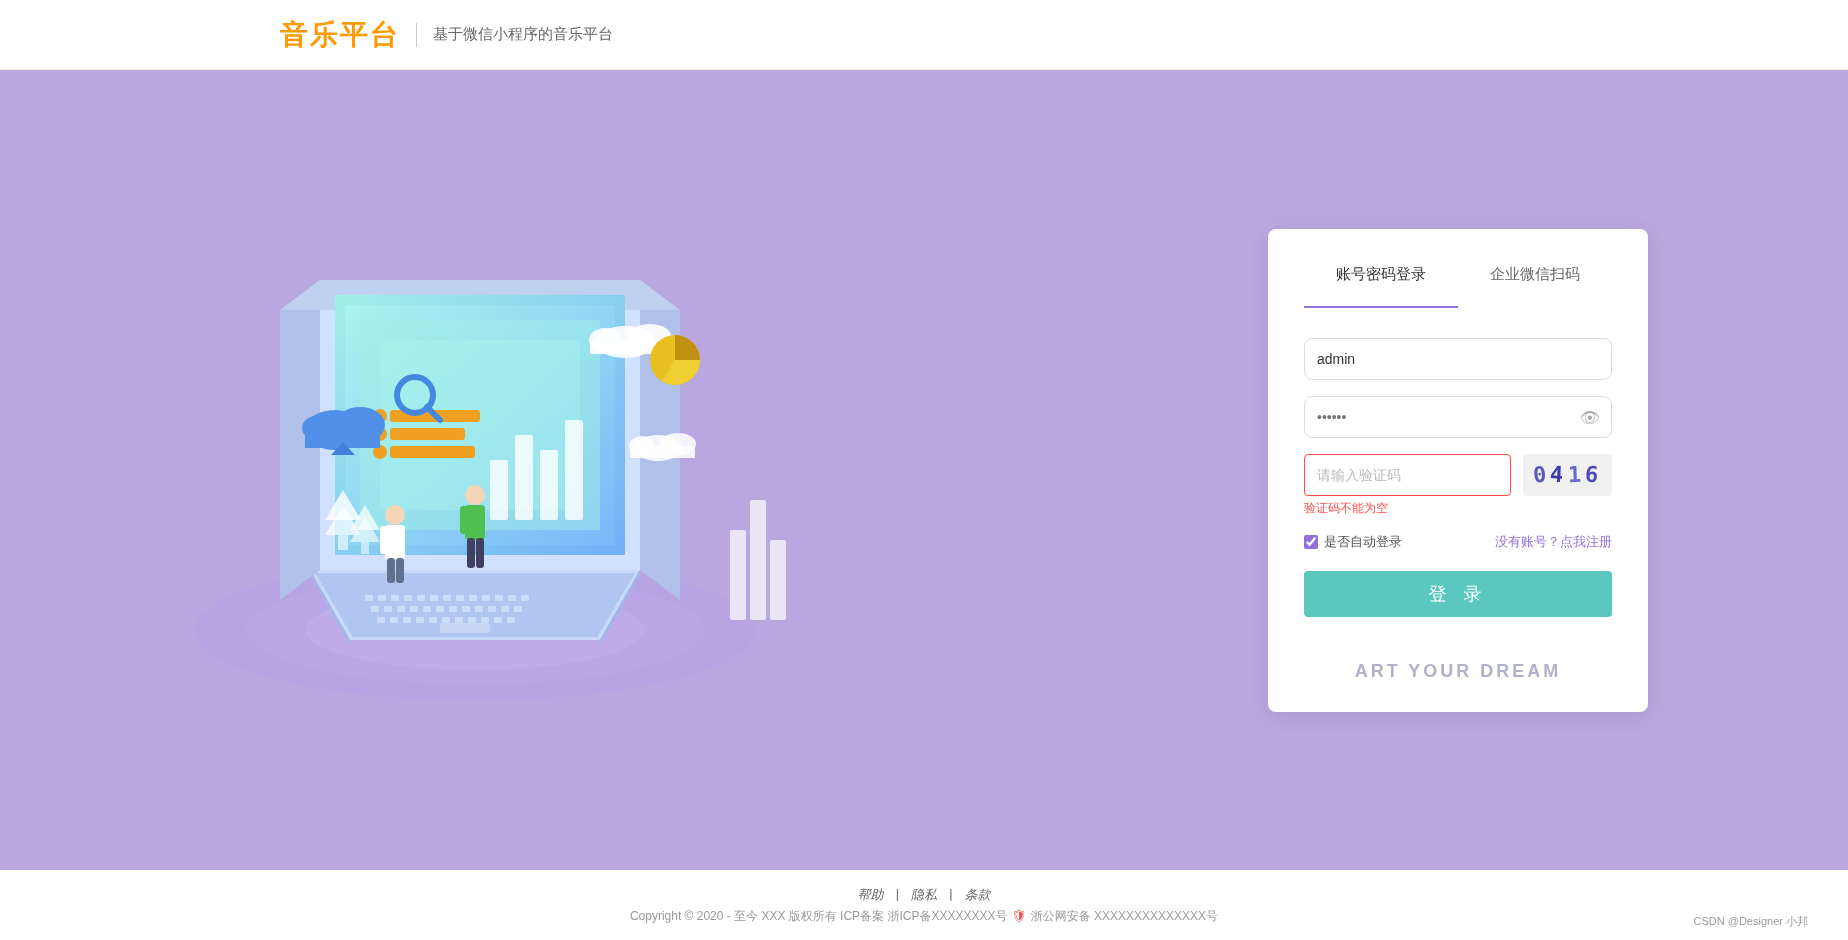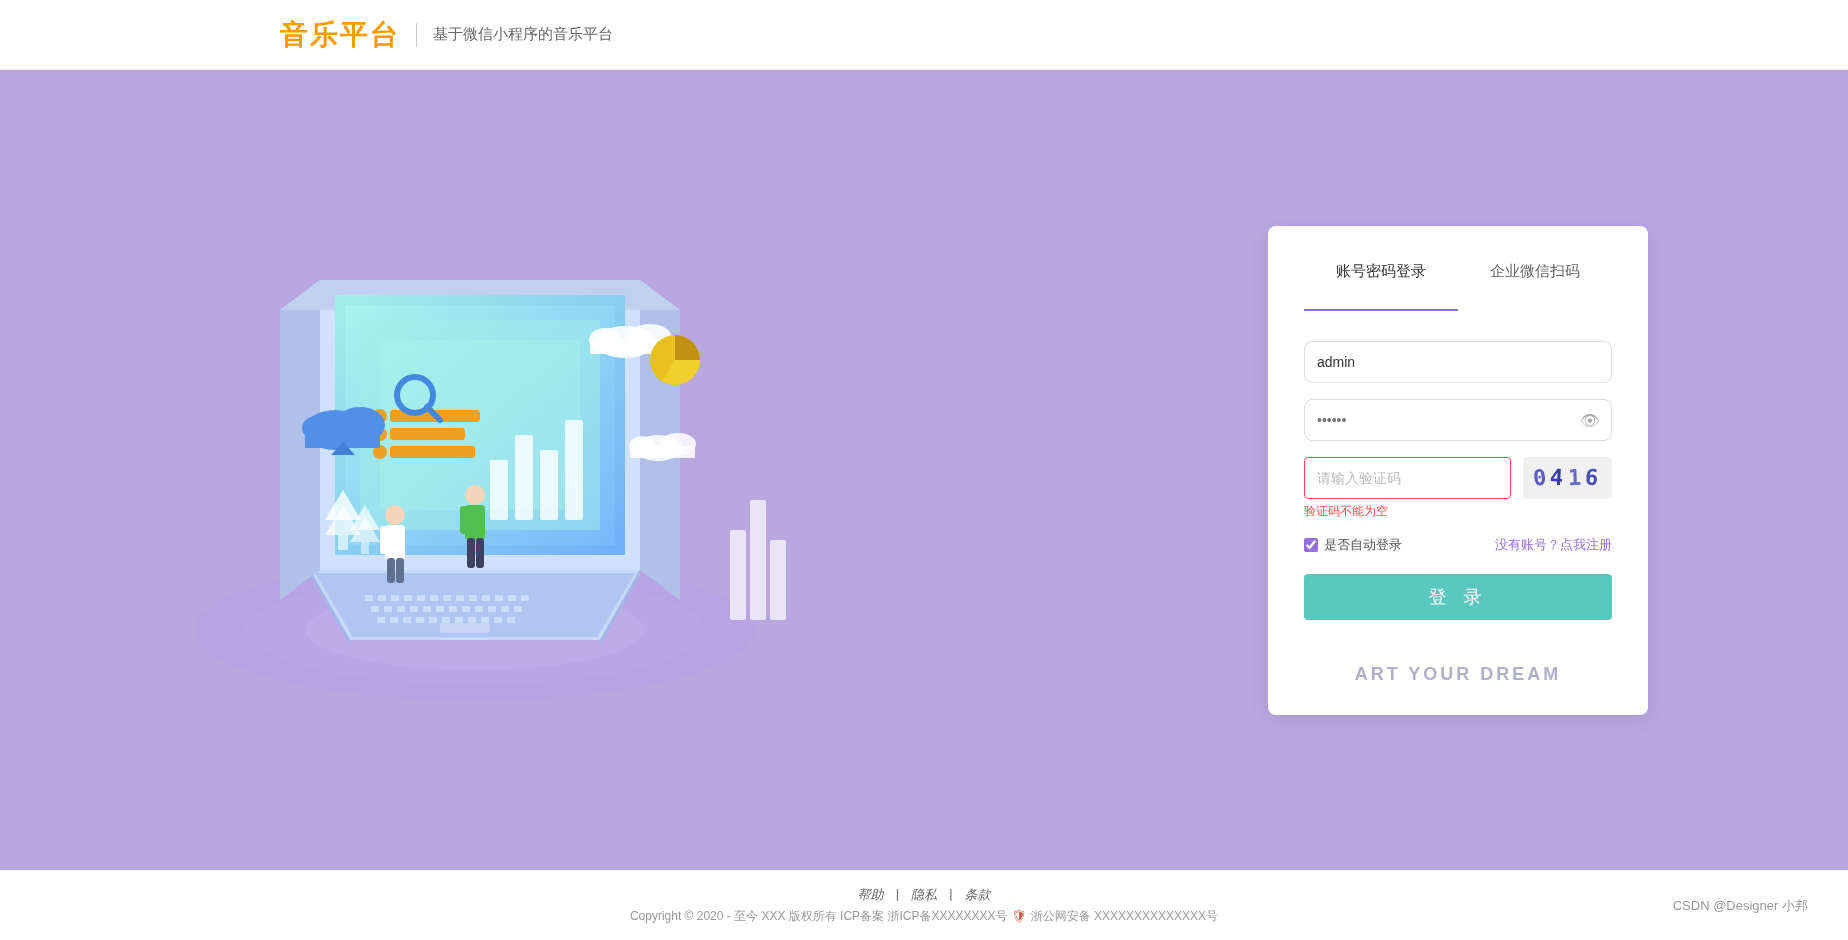--- a/index.html
+++ b/index.html
@@ -67,21 +67,21 @@
     }
 
     .login-tabs {
       display: flex;
       margin-bottom: 30px;
       gap: 0;
     }
     .login-tab {
       flex: 1;
       text-align: center;
-      padding-bottom: 28px;
+      padding-bottom: 22px;
       font-size: 15px;
       color: #666;
       cursor: pointer;
       border-bottom: 2px solid transparent;
     }
     .login-tab.active {
       color: #333;
       font-weight: 500;
       border-bottom: 2px solid #9370db;
     }
@@ -224,22 +224,22 @@
     .footer-copyright {
       font-size: 12px;
       color: #999;
       display: flex;
       align-items: center;
       gap: 4px;
     }
     .footer-right {
       position: absolute;
       right: 40px;
-      bottom: 25px;
-      font-size: 13px;
+      bottom: 11px;
+      font-size: 11px;
       color: #999;
     }
 
     
     .illus-svg {
       width: 100%;
       height: 100%;
     }
   </style>
 </head>

